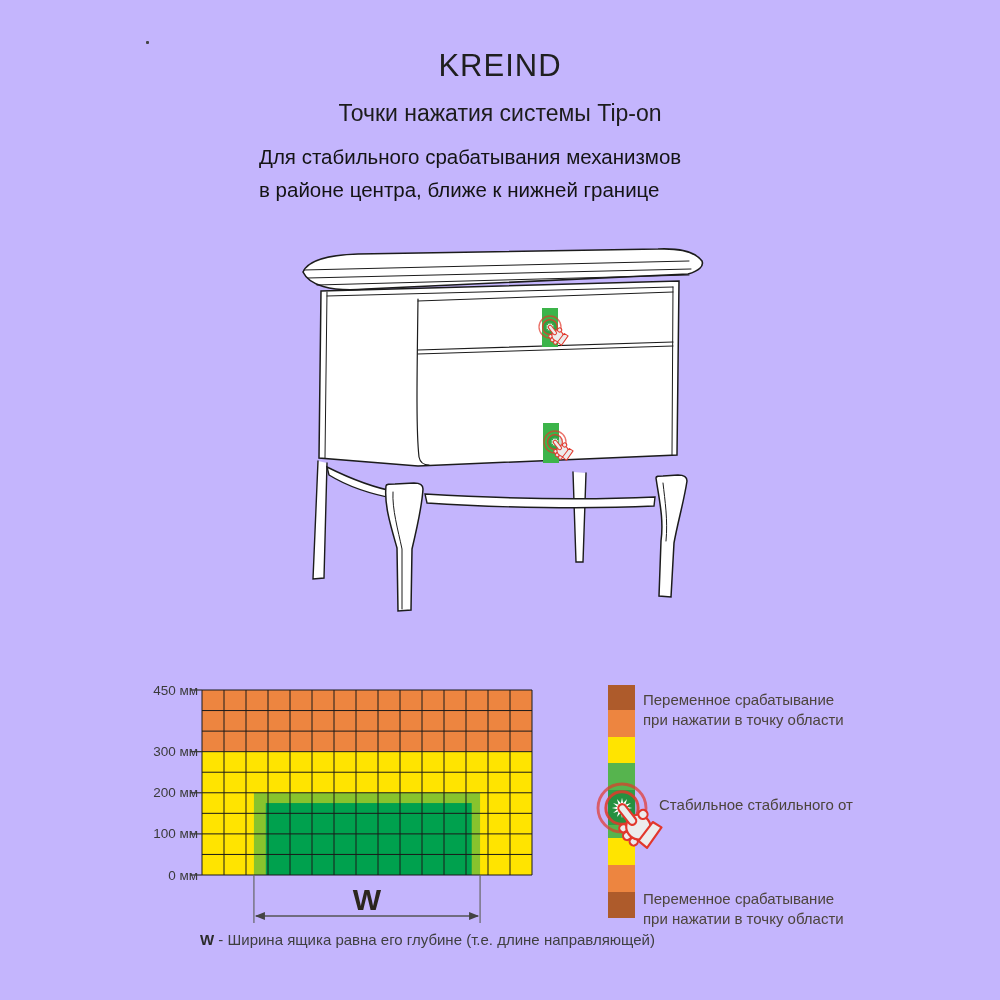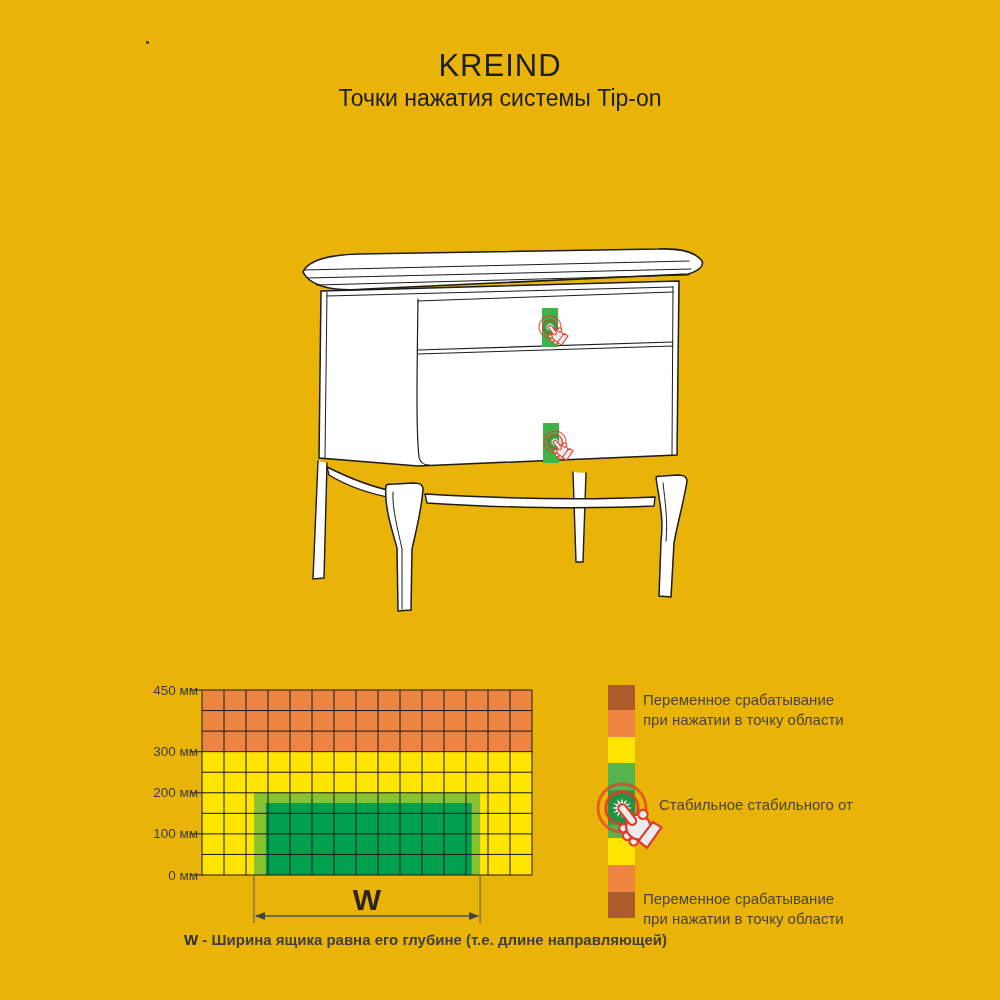--- a/index.html
+++ b/index.html
@@ -1,25 +1,25 @@
 <!DOCTYPE html>
 <html><head>
 <meta charset="utf-8">
 <style>
   html,body{margin:0;padding:0;background:#fff;}
-  .page{position:relative;width:1000px;height:1000px;background:#eab308;overflow:hidden;
+  .page{position:relative;width:1000px;height:1000px;background:#c4b5fd;overflow:hidden;
         font-family:"Liberation Sans",sans-serif;color:#1c1c1c;}
   .abs{position:absolute;}
   .brand{top:48px;left:0;width:1000px;text-align:center;font-size:31px;letter-spacing:1px;color:#1f1f1f;}
-  .subtitle{top:85px;left:0;width:1000px;text-align:center;font-size:23px;color:#1c1c1c;}
+  .subtitle{top:100px;left:0;width:1000px;text-align:center;font-size:23px;color:#1c1c1c;}
   .intro{top:140px;left:259px;font-size:20.5px;line-height:33px;color:#141414;}
   .corner-mark{top:41px;left:146px;width:3px;height:3px;background:#444;border-radius:1px;}
   .tick-label{font-size:13.5px;fill:#3b3b3b;}
   .w-label{font-size:30px;font-weight:bold;fill:#2b251d;}
-  .caption{top:931px;left:184px;font-size:15px;color:#3f3f3f;font-weight:bold;}
+  .caption{top:931px;left:200px;font-size:15px;color:#3f3f3f;}
   .caption b{color:#2b2b2b;}
   .legend-bar{top:685px;left:608px;width:27px;display:flex;flex-direction:column;}
   .legend-text{font-size:15px;line-height:19.5px;color:#4c443c;}
   .lt1{top:690px;left:643px;}
   .lt2{top:795px;left:659px;}
   .lt3{top:889px;left:643px;}
   svg{display:block;}
 </style>
 </head>
 <body>
@@ -44,20 +44,22 @@
       </g>
     </defs>
   </svg>
 
   <div class="abs corner-mark"></div>
 
   <div class="abs brand">KREIND</div>
   <div class="abs subtitle">Точки нажатия системы Tip-on</div>
 
   <div class="abs intro">
+    <div>Для стабильного срабатывания механизмов</div>
+    <div>в районе центра, ближе к нижней границе</div>
   </div>
 
   <svg class="abs" style="top:245px;left:190px" width="530" height="390" viewBox="0 0 530 390">
     <g stroke="#1c1c1c" fill="none" stroke-width="1.4" stroke-linecap="round">
 
       <path d="M128,216 L123,334 L134,333 L137,218" fill="#fff"></path>
       <path d="M383,227 L386,317 L393,317 L396,228" fill="#fff"></path>
 
       <path d="M137,222 C165,236 185,243 207,247 L207,254 C185,250 160,243 139,230 Z" fill="#fff"></path>
       <path d="M235,249 C320,254 400,255 465,252 L464,261 C400,264 310,263 237,258 Z" fill="#fff"></path>

